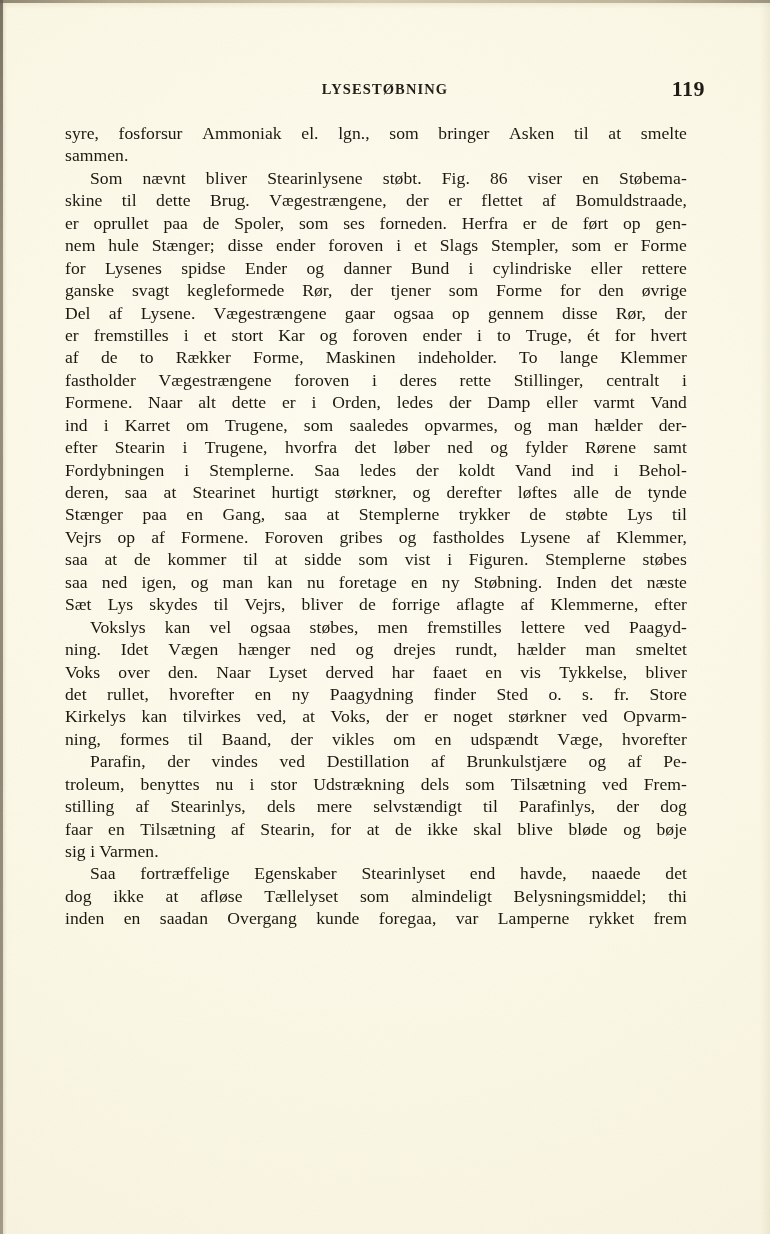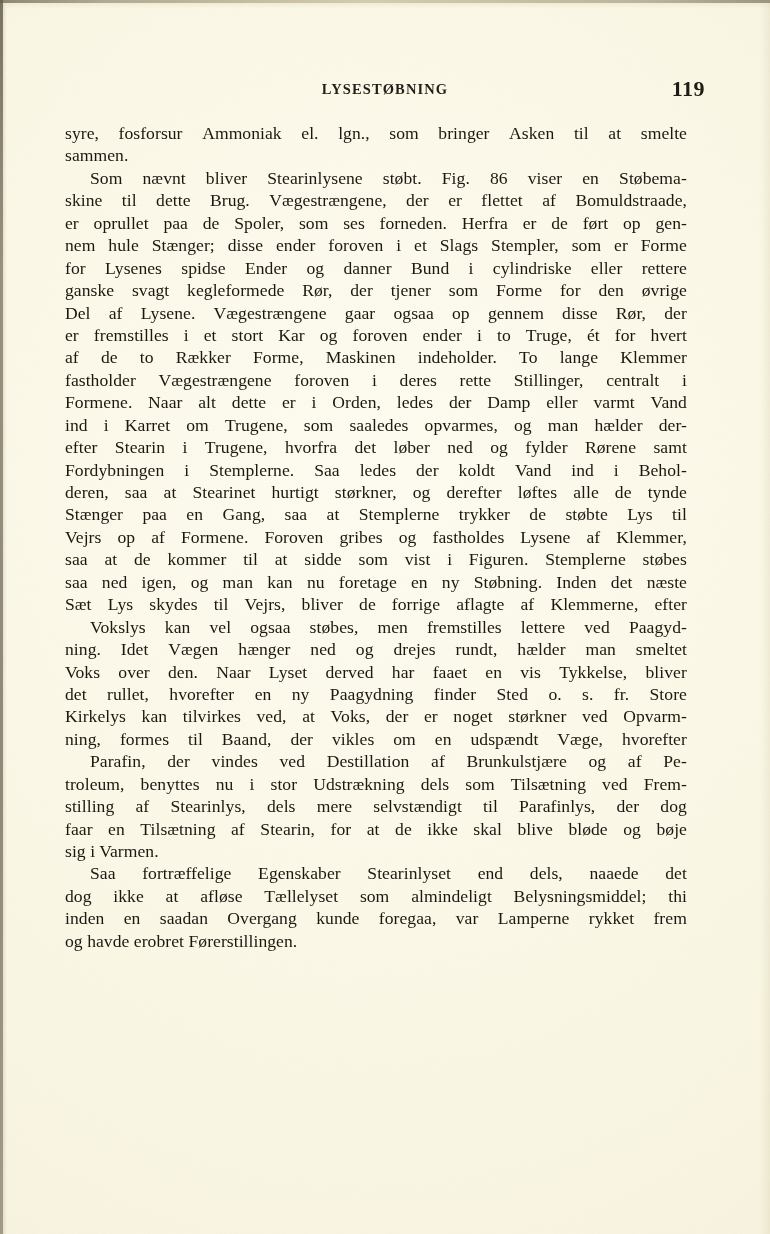--- a/index.html
+++ b/index.html
@@ -563,21 +563,21 @@
         <span>og</span>
         <span>bøje</span>
       </div>
       <div class="line last">sig i Varmen.</div>
       <div class="line indent j">
         <span>Saa</span>
         <span>fortræffelige</span>
         <span>Egenskaber</span>
         <span>Stearinlyset</span>
         <span>end</span>
-        <span>dels,</span>
+        <span>havde,</span>
         <span>naaede</span>
         <span>det</span>
       </div>
       <div class="line j">
         <span>dog</span>
         <span>ikke</span>
         <span>at</span>
         <span>afløse</span>
         <span>Tællelyset</span>
         <span>som</span>
@@ -590,16 +590,15 @@
         <span>en</span>
         <span>saadan</span>
         <span>Overgang</span>
         <span>kunde</span>
         <span>foregaa,</span>
         <span>var</span>
         <span>Lamperne</span>
         <span>rykket</span>
         <span>frem</span>
       </div>
-      <div class="line last">og havde erobret Førerstillingen.</div>
     </div>
 
 </div>
 
 </body></html>

